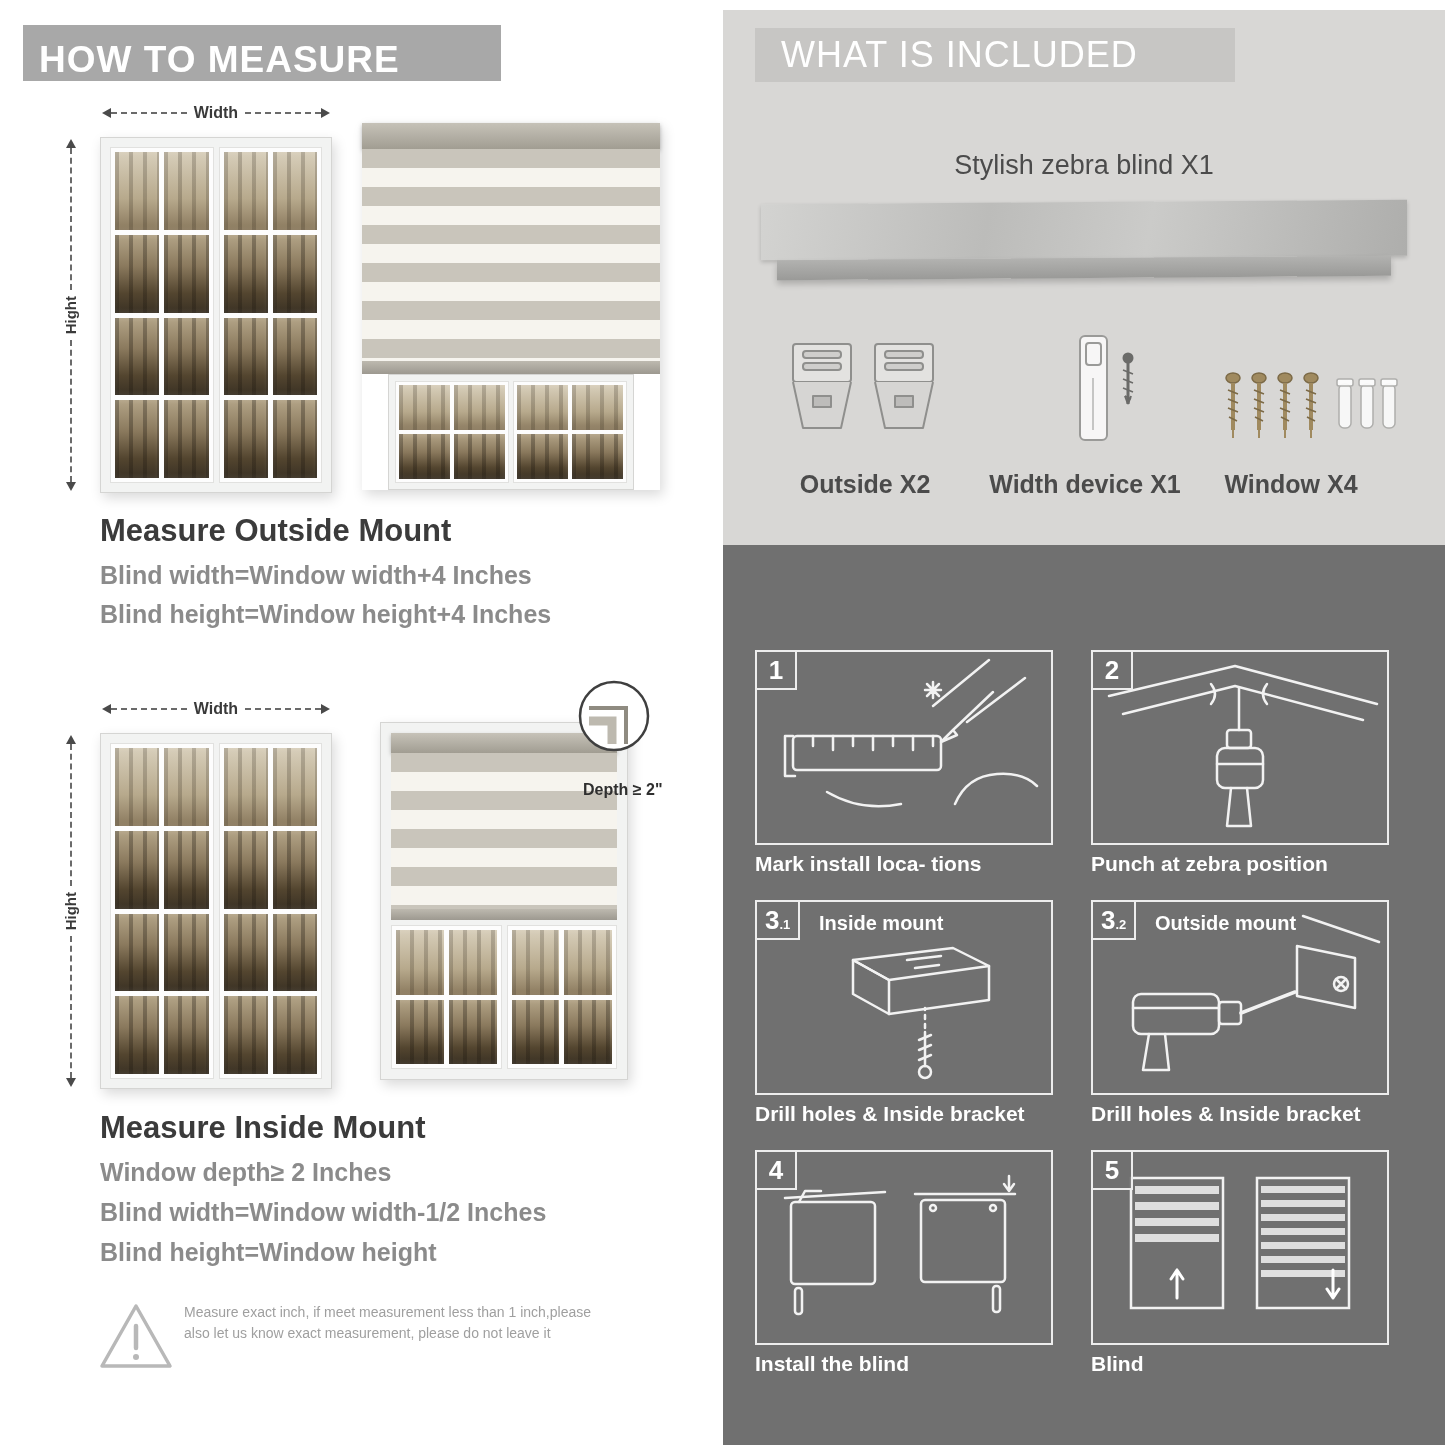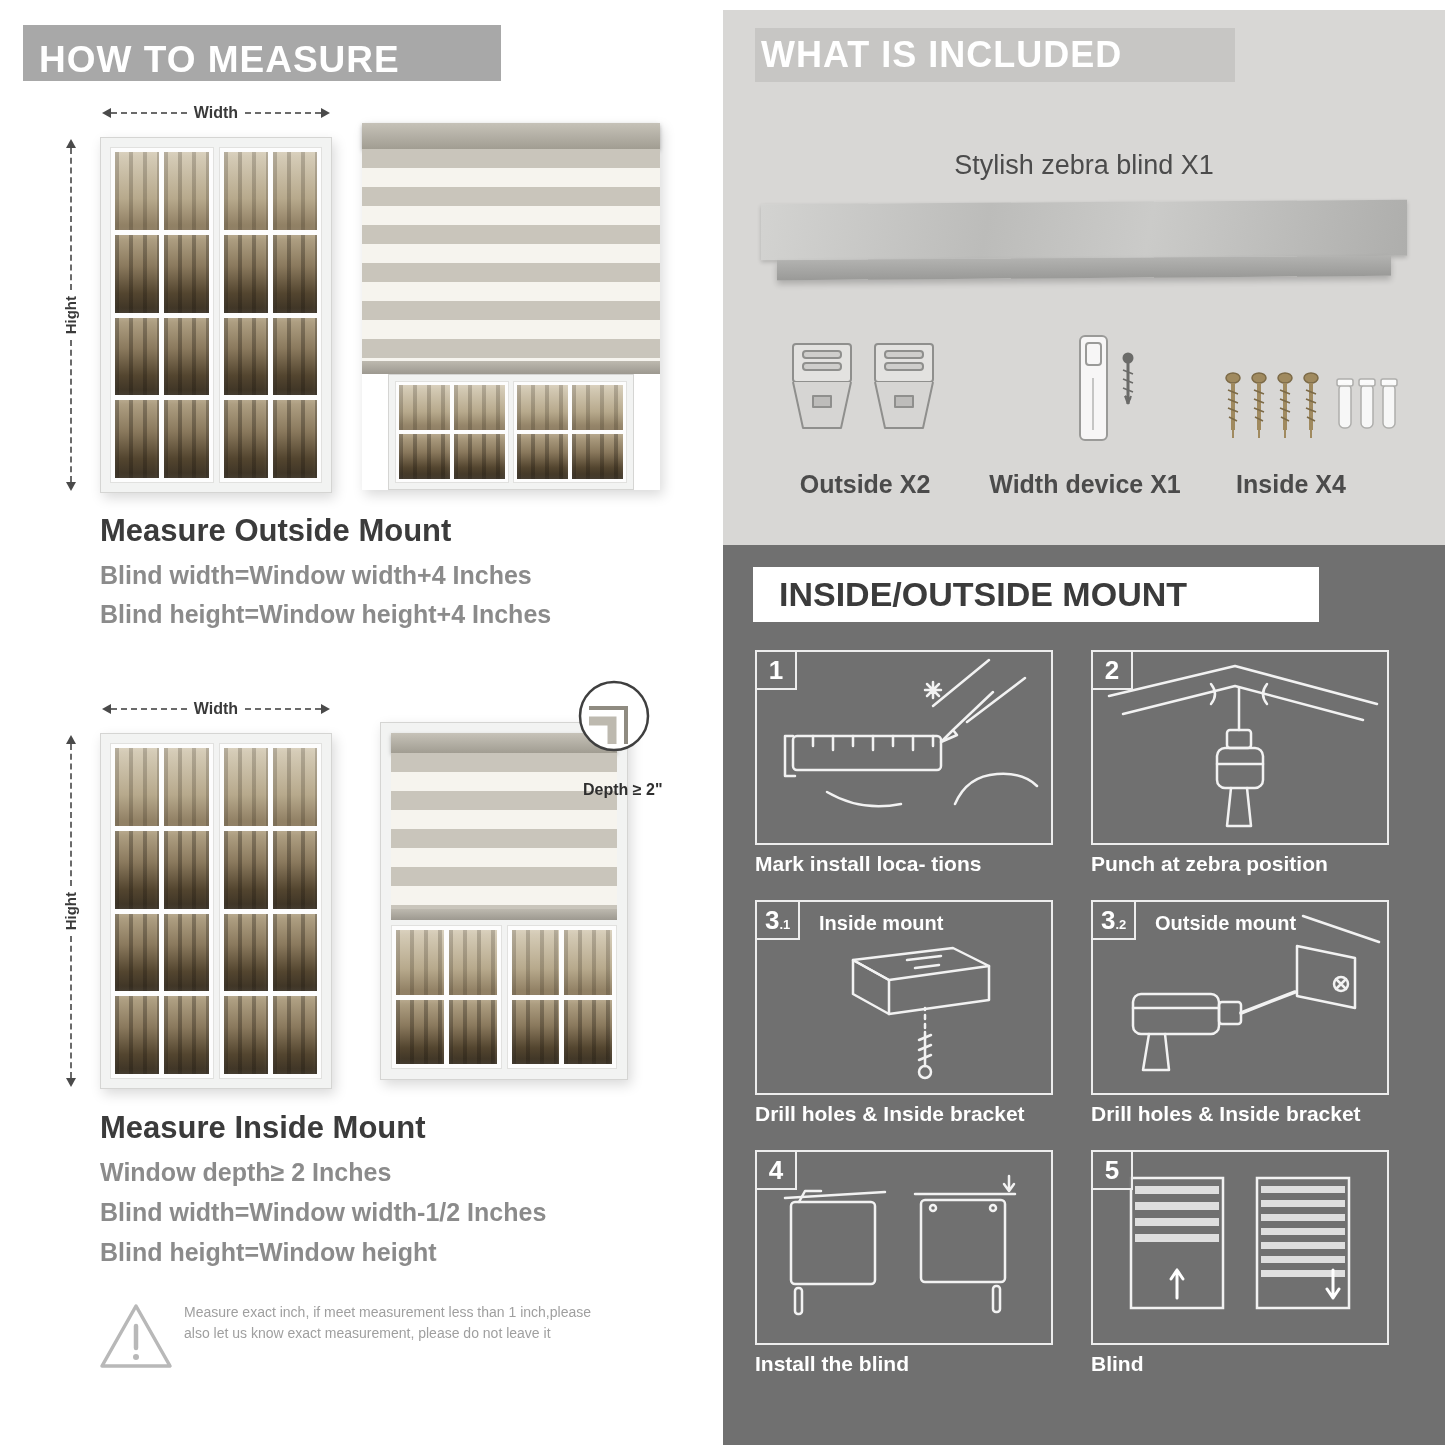--- a/index.html
+++ b/index.html
@@ -57,21 +57,21 @@
 
   .callout{position:absolute;left:576px;top:678px;width:76px;height:76px;z-index:5}
   .depth-lbl{position:absolute;left:583px;top:781px;color:#2f2f2f;font-size:16px;font-weight:700;z-index:5}
 
   .warn-icon{position:absolute;left:96px;top:1298px;width:80px;height:76px}
   .warn-text{position:absolute;left:184px;top:1302px;width:432px;color:#9f9f9f;font-size:14px;line-height:1.5}
 
   
   .included{position:absolute;left:723px;top:10px;width:722px;height:535px;background:#d8d7d5}
   .included .banner{position:absolute;left:32px;top:18px;width:480px;height:54px;background:#c7c6c4;
-    color:#fff;font-size:36px;font-weight:700;letter-spacing:1px;display:flex;align-items:center;padding-left:6px}
+    color:#fff;font-size:36px;font-weight:400;letter-spacing:1px;display:flex;align-items:center;padding-left:26px}
   .product-label{position:absolute;left:0;right:0;top:140px;text-align:center;color:#4b4b4b;font-size:27px;font-weight:400}
   .hrp{position:absolute;left:38px;top:192px;width:646px;transform:skewY(-.4deg)}
   .hrp .face{height:56px;background:linear-gradient(100deg,#d3d3d1 0%,#bcbcba 35%,#cbcbc9 60%,#aeaeac 100%);
     box-shadow:0 2px 4px rgba(0,0,0,.18)}
   .hrp .under{height:20px;margin:0 16px;background:linear-gradient(180deg,#b2b2b0,#9a9a98);box-shadow:0 4px 6px rgba(0,0,0,.2)}
   .item-art{position:absolute}
   .item-label{position:absolute;top:460px;color:#4b4b4b;font-size:25px;font-weight:700;text-align:center}
 
   
   .mount{position:absolute;left:723px;top:545px;width:722px;height:900px;background:#707070}
@@ -324,27 +324,24 @@
           <g transform="translate(168,6)">
             <rect x="-6" y="10" width="12" height="44" rx="5" fill="rgba(255,255,255,.8)" stroke="#aeaeac" stroke-width="1.5"></rect>
             <rect x="-8" y="5" width="16" height="7" rx="2" fill="rgba(255,255,255,.9)" stroke="#aeaeac" stroke-width="1.5"></rect>
           </g>
         </g>
       </svg>
     </div>
 
     <div class="item-label" style="left:62px;width:160px">Outside X2</div>
     <div class="item-label" style="left:256px;width:212px">Width device X1</div>
-    <div class="item-label" style="left:492px;width:152px">Inside X4</div>
+    <div class="item-label" style="left:492px;width:152px">Window X4</div>
   </section>
 
   <section class="mount">
-    <div class="banner">
-      <span>INSIDE/OUTSIDE MOUNT</span>
-    </div>
 
     <div class="panel" style="left:32px;top:105px">
       <svg viewBox="0 0 294 191">
         <g stroke="#f2f2f2" stroke-width="2.5" fill="none" stroke-linecap="round" stroke-linejoin="round">
           <path d="M232 8 L176 54"></path>
             <path d="M268 26 L210 70"></path>
           <path d="M176 30 v16 M168 38 h16 M170 32 l12 12 M182 32 l-12 12"></path>
           <path d="M236 40 L196 78 M196 78 l-12 12 l16 -7 z"></path>
           <rect x="36" y="84" width="148" height="34" rx="4"></rect>
           <path d="M36 84 h-8 v40 h10"></path>

